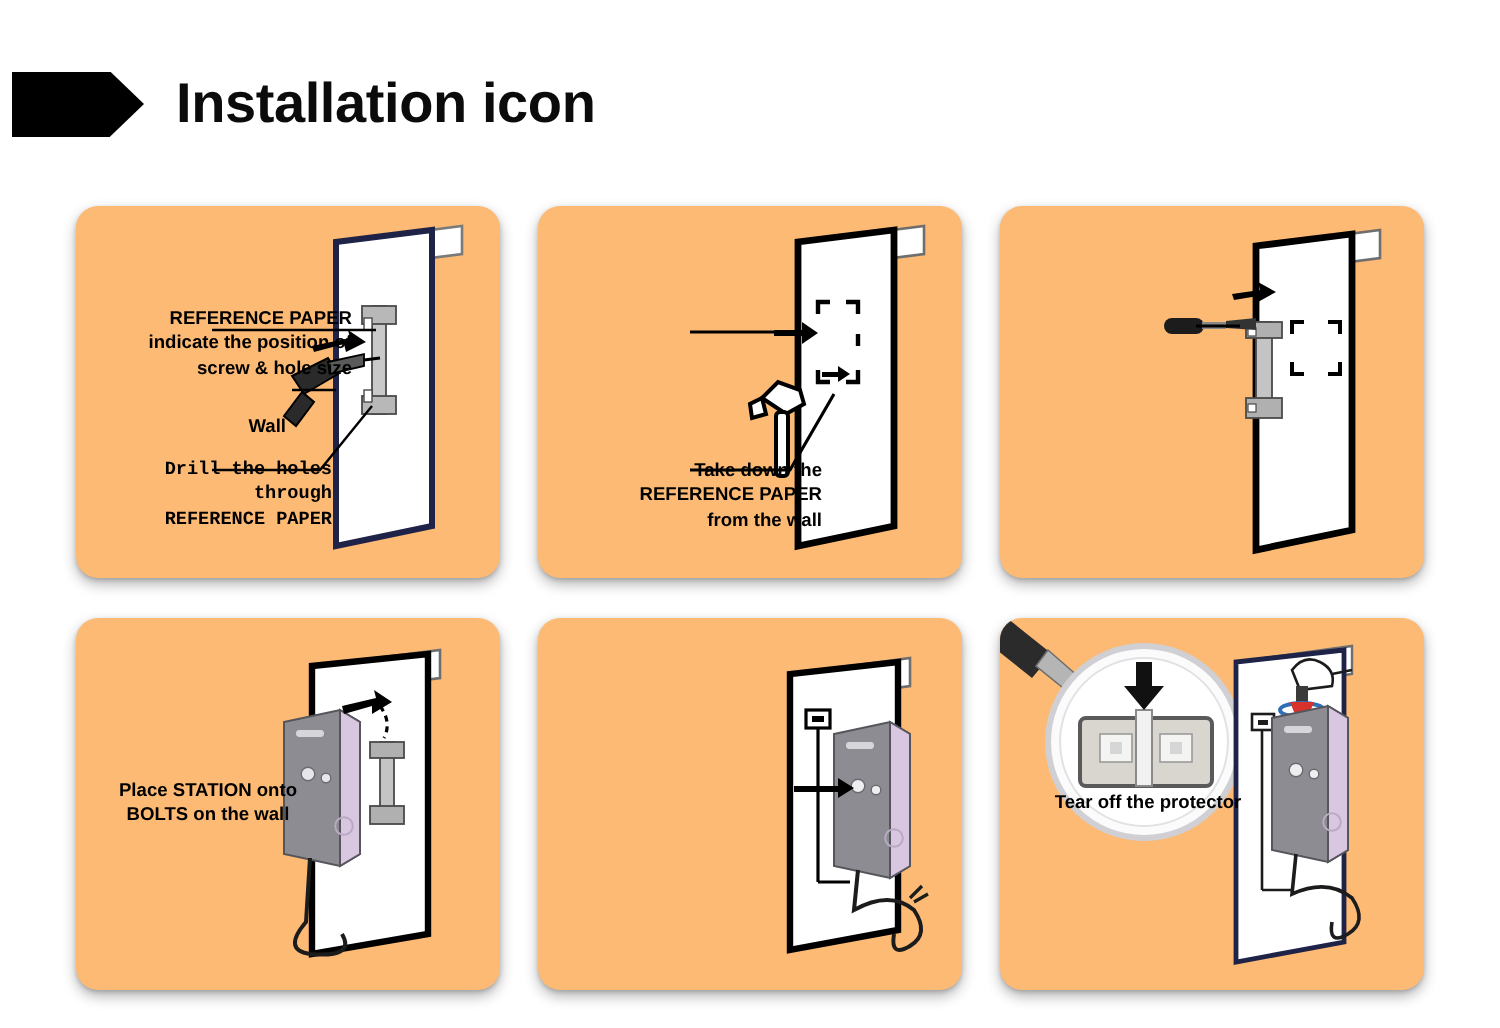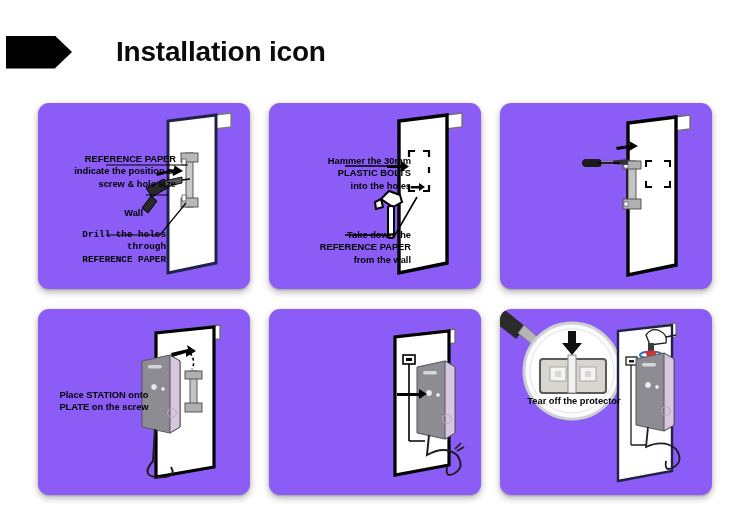--- a/index.html
+++ b/index.html
@@ -13,21 +13,21 @@
     position: relative;
     width: 750px; height: 514px;
     background: #ffffff;
   }
 
   
   .header {
     position: absolute;
     left: 0; top: 22px;
     width: 750px; height: 60px;
-    display: flex; align-items: center; gap: 28px;
+    display: flex; align-items: center;
   }
   .arrow-marker {
     margin-left: 6px;
     width: 66px; height: 33px;
     background: #000000;
     clip-path: polygon(0 0, 74% 0, 100% 50%, 74% 100%, 0 100%);
   }
   .header-title {
     margin-left: 16px;
     font-size: 28px;
@@ -43,21 +43,21 @@
     left: 38px; top: 103px;
     width: 676px; height: 394px;
     display: grid;
     grid-template-columns: repeat(3, 212px);
     grid-template-rows: 186px 186px;
     column-gap: 19px;
     row-gap: 20px;
   }
   .card {
     position: relative;
-    background: #8b5cf6;
+    background: #fdba74;
     border-radius: 11px;
     box-shadow: 0 3px 7px rgba(0,0,0,0.30), 0 1px 2px rgba(0,0,0,0.16);
     overflow: hidden;
   }
   .card-inner { position: absolute; inset: 0; }
 
   
   .caption {
     position: absolute;
     font-size: 9.3px;
@@ -146,23 +146,20 @@
             <path d="M112 96 L120 88 L131 92 L133 99 L124 104 Z" fill="#ffffff" stroke="#000" stroke-width="2"></path>
             <path d="M112 96 L106 99 L107 106 L114 104 Z" fill="#ffffff" stroke="#000" stroke-width="2"></path>
             <rect x="119" y="103" width="6" height="32" rx="2" fill="#ffffff" stroke="#000" stroke-width="2"></rect>
           </g>
 
           <line x1="76" y1="63" x2="128" y2="63" stroke="#000" stroke-width="1.6"></line>
 
           <polyline points="76,132 126,132 148,94" fill="none" stroke="#000" stroke-width="1.6"></polyline>
         </svg>
 
-        <div class="caption cap-right" style="left:8px; top:52px; width:134px;">Hammer the 30mm
-PLASTIC BOLTS
-into the holes</div>
         <div class="caption cap-right" style="left:6px; top:126px; width:136px;">Take down the
 REFERENCE PAPER
 from the wall</div>
       </div>
     </div>
 
     <div class="card">
       <div class="card-inner">
         <svg class="scene" viewBox="0 0 212 186">
           <path d="M128 20 L190 12 L190 26 L128 34 Z" fill="#ffffff" stroke="#6e6e6e" stroke-width="1.3"></path>
@@ -218,21 +215,21 @@
             <circle cx="134" cy="104" r="4.4" fill="none" stroke="#b9a9c2" stroke-width="1"></circle>
           </g>
 
           <path d="M117 120 L115 152 Q103 166 117 168 Q140 170 133 158" fill="none" stroke="#1c1c1c" stroke-width="2"></path>
 
           <path d="M133 44 L150 40 L149 36 L158 42 L148 48 L148 44 L134 48 Z" fill="#000"></path>
           <path d="M152 44 Q158 52 154 60" fill="none" stroke="#000" stroke-width="1.6" stroke-dasharray="3 2.5"></path>
         </svg>
 
         <div class="caption cap-center" style="left:6px; top:80px; width:120px;">Place STATION onto
-PLATE on the screw</div>
+BOLTS on the wall</div>
       </div>
     </div>
 
     <div class="card">
       <div class="card-inner">
         <svg class="scene" viewBox="0 0 212 186">
           <path d="M126 28 L186 20 L186 34 L126 42 Z" fill="#ffffff" stroke="#6e6e6e" stroke-width="1.3"></path>
           <path d="M126 28 L126 166 L180 156 L180 22 Z" fill="#ffffff" stroke="#000000" stroke-width="3.2"></path>
 
           <g>

